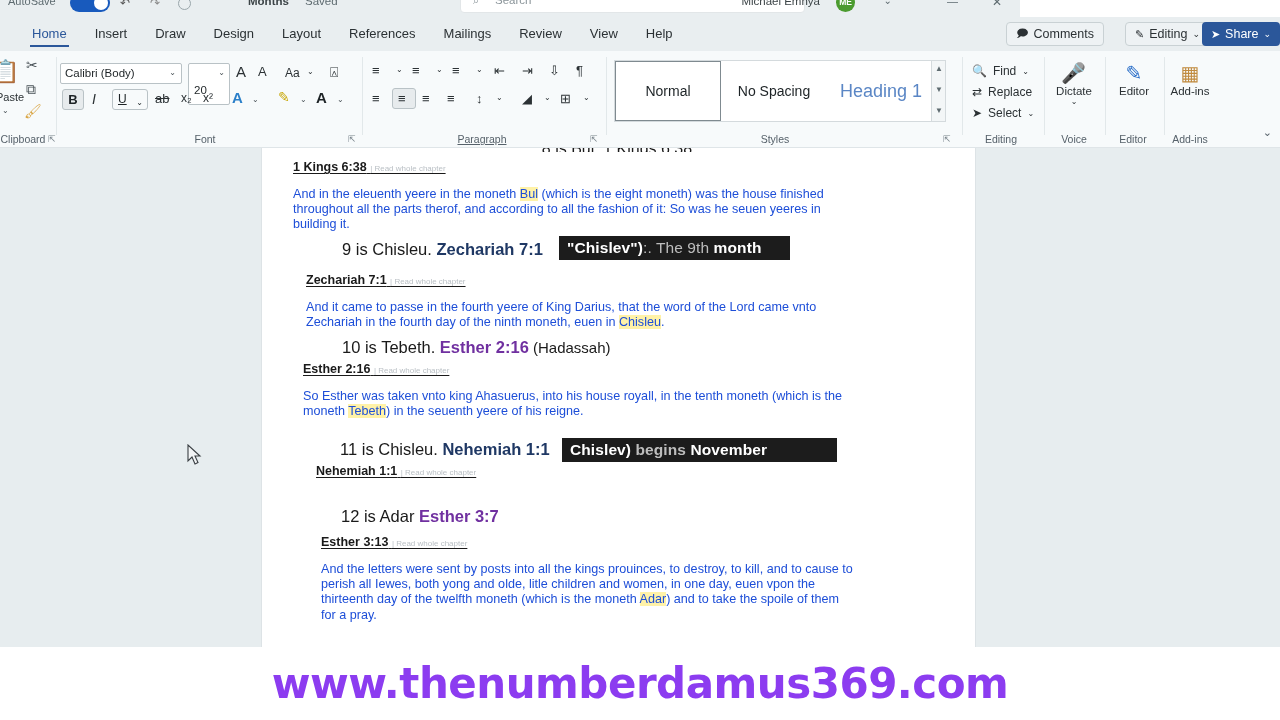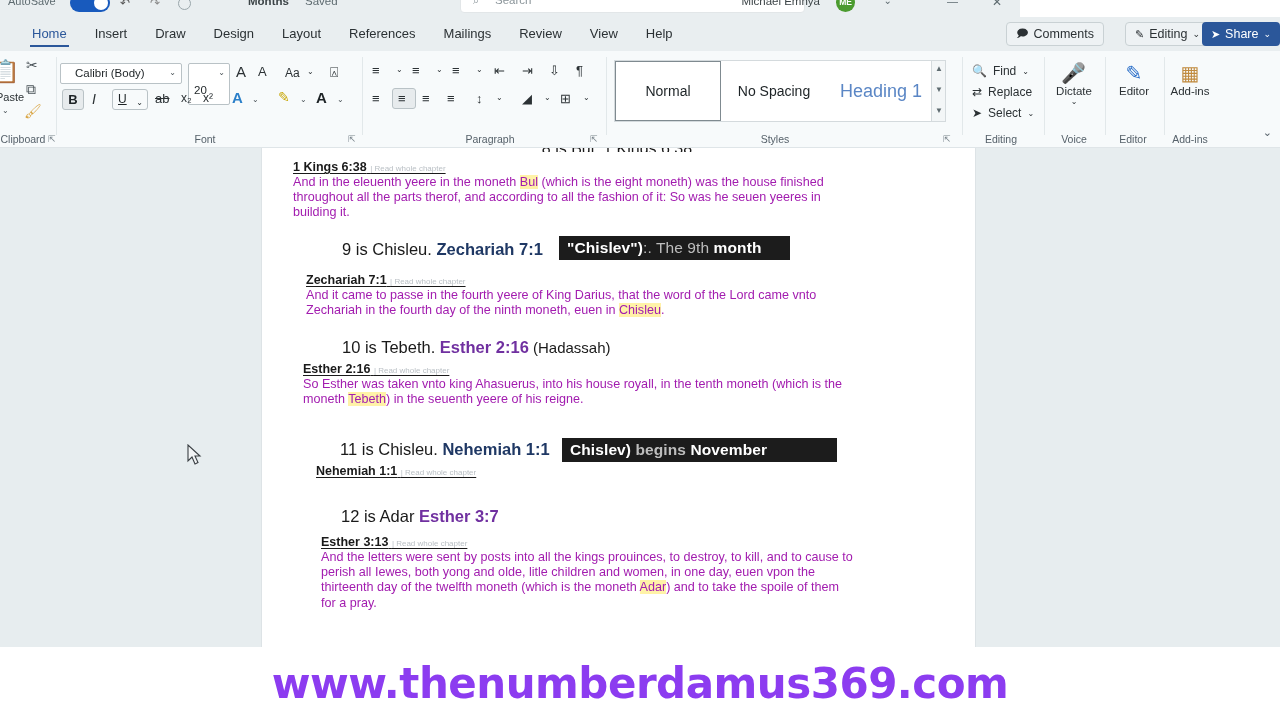--- a/index.html
+++ b/index.html
@@ -119,21 +119,21 @@
   .cb-paste-label{ position: absolute; left: -4px; top: 40px; font-size: 11px; color: #2b3134; }
   .cb-paste-chev { position: absolute; left: 2px; top: 55px; font-size: 8px; color: #4a5358; }
   .cb-cut   { position: absolute; left: 26px; top: 6px;  font-size: 14px; color: #4a5358; }
   .cb-copy  { position: absolute; left: 26px; top: 30px; font-size: 14px; color: #4a5358; }
   .cb-brush { position: absolute; left: 24px; top: 52px; font-size: 14px; color: #d9a441; }
 
   
   .fontname {
     position: absolute; left: 60px; top: 12px; width: 122px; height: 21px;
     border: 1px solid #b9c2c6; background: #fff; border-radius: 2px;
-    font-size: 11.5px; color: #1d2326; padding: 3px 14px;
+    font-size: 11.5px; color: #1d2326; padding: 3px 4px;
   }
   .fontname .cv { position: absolute; right: 5px; top: 4px; font-size: 8px; color: #4a5358; }
   .fontsize {
     position: absolute; left: 188px; top: 12px; width: 42px; height: 21px;
     border: 1px solid #b9c2c6; background: #fff; border-radius: 2px;
     font-size: 11.5px; color: #1d2326; padding: 20px 5px;
   }
   .fontsize .cv { position: absolute; right: 4px; top: 4px; font-size: 8px; color: #4a5358; }
   .ficon {
     position: absolute; font-size: 13px; color: #2b3134; cursor: pointer;
@@ -225,21 +225,21 @@
     font-family: "Liberation Sans", sans-serif; overflow: hidden; height: 12px;
   }
 
   .vblock { position: absolute; font-family: "Liberation Sans", sans-serif; }
   .vref {
     font-size: 12.5px; font-weight: bold; color: #1a1a1a;
     text-decoration: underline; text-underline-offset: 2px;
   }
   .vchapter { font-size: 8px; color: #b9bfc4; font-weight: normal; text-decoration: none; }
   .vtext {
-    font-size: 12.6px; color: #a21caf; line-height: 15.2px; margin-top: 1px;
+    font-size: 12.6px; color: #1d4ed8; line-height: 15.2px; margin-top: 13px;
   }
   .hl { background: #fff2a8; }
   .hdr-line {
     position: absolute; font-size: 16.5px; color: #1a1a1a; white-space: nowrap;
   }
   .hdr-line .bk-blue { color: #1f3864; font-weight: bold; }
   .hdr-line .bk-purple { color: #7030a0; font-weight: bold; }
   .hdr-line .paren { font-size: 15px; color: #1a1a1a; }
 
   .dark-note {
@@ -381,21 +381,21 @@
         <span style="position:absolute;left:5px;top:2px;font-size:13px;color:#2b3134;">≡</span>
       </div>
       <span class="picon" style="left:422px;top:40px;">≡</span>
       <span class="picon" style="left:447px;top:40px;">≡</span>
       <span class="picon" style="left:476px;top:40px;">↕</span>
       <span class="picon" style="left:496px;top:42px;font-size:8px;">⌄</span>
       <span class="picon" style="left:522px;top:40px;">◢</span>
       <span class="picon" style="left:544px;top:42px;font-size:8px;">⌄</span>
       <span class="picon" style="left:560px;top:40px;">⊞</span>
       <span class="picon" style="left:583px;top:42px;font-size:8px;">⌄</span>
-      <span class="rgrouplabel" style="left:380px;width:220px;">Paragraph</span>
+      <span class="rgrouplabel" style="left:372px;width:220px;text-decoration:underline;">Paragraph</span>
       <span class="dlglaunch" style="left:590px;">⇱</span>
     </div>
     <div class="rsep" style="left:606px;"></div>
 
     <div>
       <div class="stylebox" style="left:614px;">
         <div class="stylecell sel" style="left:0px;width:106px;">
           <span style="font-size:14px;color:#1d2326;">Normal</span>
         </div>
         <div class="stylecell" style="left:106px;width:106px;">

